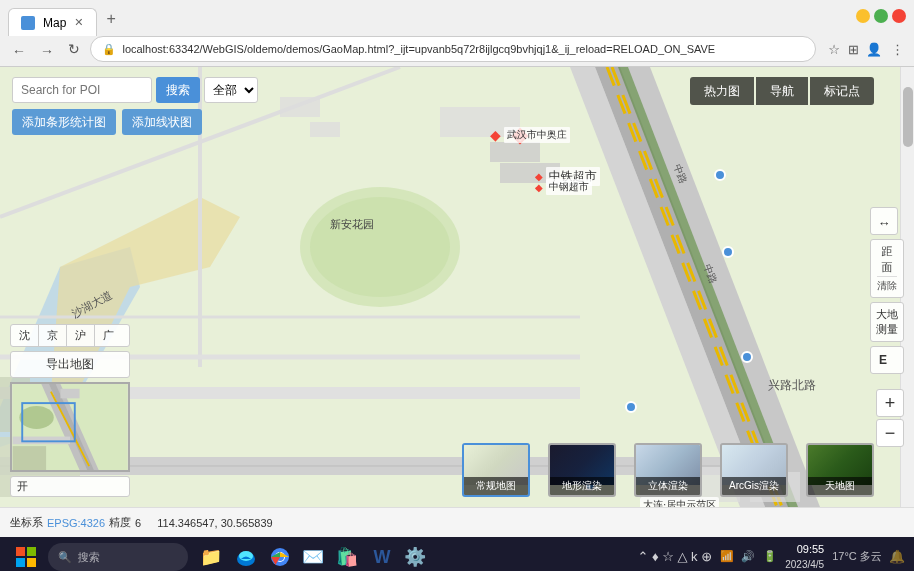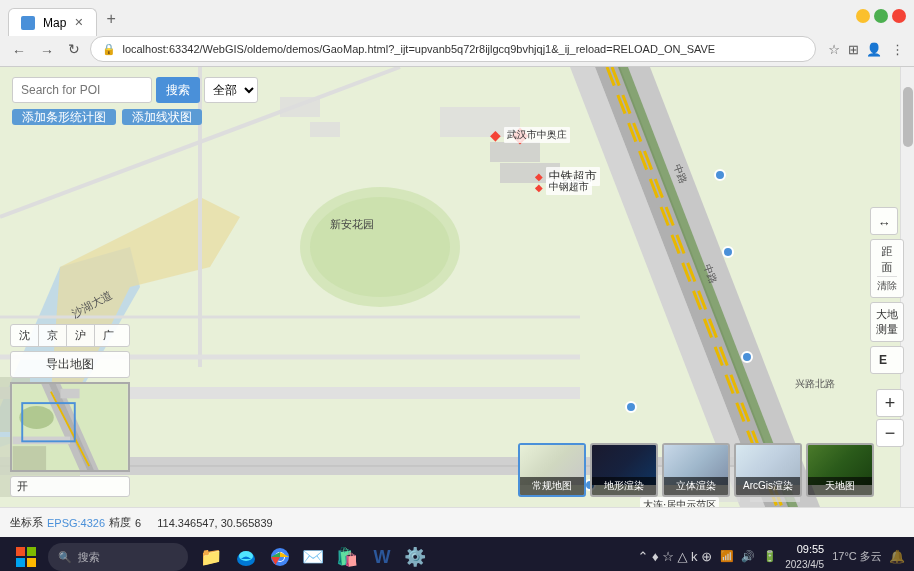--- a/index.html
+++ b/index.html
@@ -124,21 +124,21 @@
       background: white;
       padding: 0 4px;
       font-size: 12px;
       cursor: pointer;
     }
     .btn-row {
       display: flex;
       gap: 6px;
     }
     .map-btn {
-      height: 16px;
+      height: 26px;
       padding: 0 10px;
       background: #5b9bd5;
       color: white;
       border: none;
       border-radius: 3px;
       cursor: pointer;
       font-size: 12px;
     }
 
     
@@ -245,21 +245,21 @@
       cursor: pointer;
       display: inline-block;
     }
 
     
     .layer-switcher {
       position: absolute;
       bottom: 10px;
       right: 40px;
       display: flex;
-      gap: 4px;
+      gap: 18px;
       align-items: flex-end;
       z-index: 10;
     }
     .layer-thumb {
       width: 68px;
       height: 54px;
       border: 2px solid #aaa;
       border-radius: 3px;
       overflow: hidden;
       cursor: pointer;
@@ -512,21 +512,21 @@
 
     <g transform="rotate(-25, 110, 240)">
       <rect x="70" y="230" width="70" height="16" fill="rgba(255,255,255,0.0)" rx="2"></rect>
     </g>
   </svg>
 
   <div class="map-label" style="left:70px;top:230px;transform:rotate(-28deg);color:#555;">沙湖大道</div>
   <div class="map-label" style="left:330px;top:150px;">新安花园</div>
   <div class="map-label" style="left:670px;top:100px;transform:rotate(70deg);color:#555;font-size:10px;">中路</div>
   <div class="map-label" style="left:700px;top:200px;transform:rotate(70deg);color:#555;font-size:10px;">中路</div>
-  <div class="map-label" style="left:795px;top:310px;color:#555;font-size:10px;">兴路北路</div>
+  <div class="map-label" style="left:768px;top:310px;color:#555;font-size:12px;">兴路北路</div>
 
   <div class="map-poi" style="position:absolute;top:60px;left:490px;">
     <span style="color:#f44336;font-size:14px;">◆</span>
     <span class="poi-label">武汉市中奥庄</span>
   </div>
   <div class="map-poi" style="position:absolute;top:100px;left:535px;">
     <span style="color:#f44336;font-size:10px;">◆</span>
     <span class="poi-label" style="font-size:12px;">中铁超市</span>
   </div>
   <div class="map-poi" style="position:absolute;top:112px;left:535px;">
@@ -540,20 +540,25 @@
       <input type="text" class="search-input" placeholder="Search for POI" style="">
       <button class="search-btn">搜索</button>
       <select class="category-select"><option>全部</option></select>
     </div>
     <div class="btn-row">
       <button class="map-btn">添加条形统计图</button>
       <button class="map-btn">添加线状图</button>
     </div>
   </div>
 
+  <div class="top-right-panel">
+    <button class="top-btn">热力图</button>
+    <button class="top-btn">导航</button>
+    <button class="top-btn">标记点</button>
+  </div>
 
   <div class="right-toolbar" style="top:140px;right:10px;transform:none;">
     <div class="right-expand-btn" style="font-size:13px;">↔</div>
     <div style="background:rgba(255,255,255,0.9);border:1px solid #ccc;border-radius:3px;padding:4px 5px;display:flex;flex-direction:column;align-items:center;gap:1px;">
       <span style="font-size:11px;color:#333;">距</span>
       <span style="font-size:11px;color:#333;">面</span>
       <span style="font-size:10px;color:#555;border-top:1px solid #ddd;padding-top:2px;cursor:pointer;">清除</span>
     </div>
     <div style="background:rgba(255,255,255,0.9);border:1px solid #ccc;border-radius:3px;padding:4px 5px;display:flex;flex-direction:column;align-items:center;font-size:11px;color:#333;">
       <span>大地</span>

